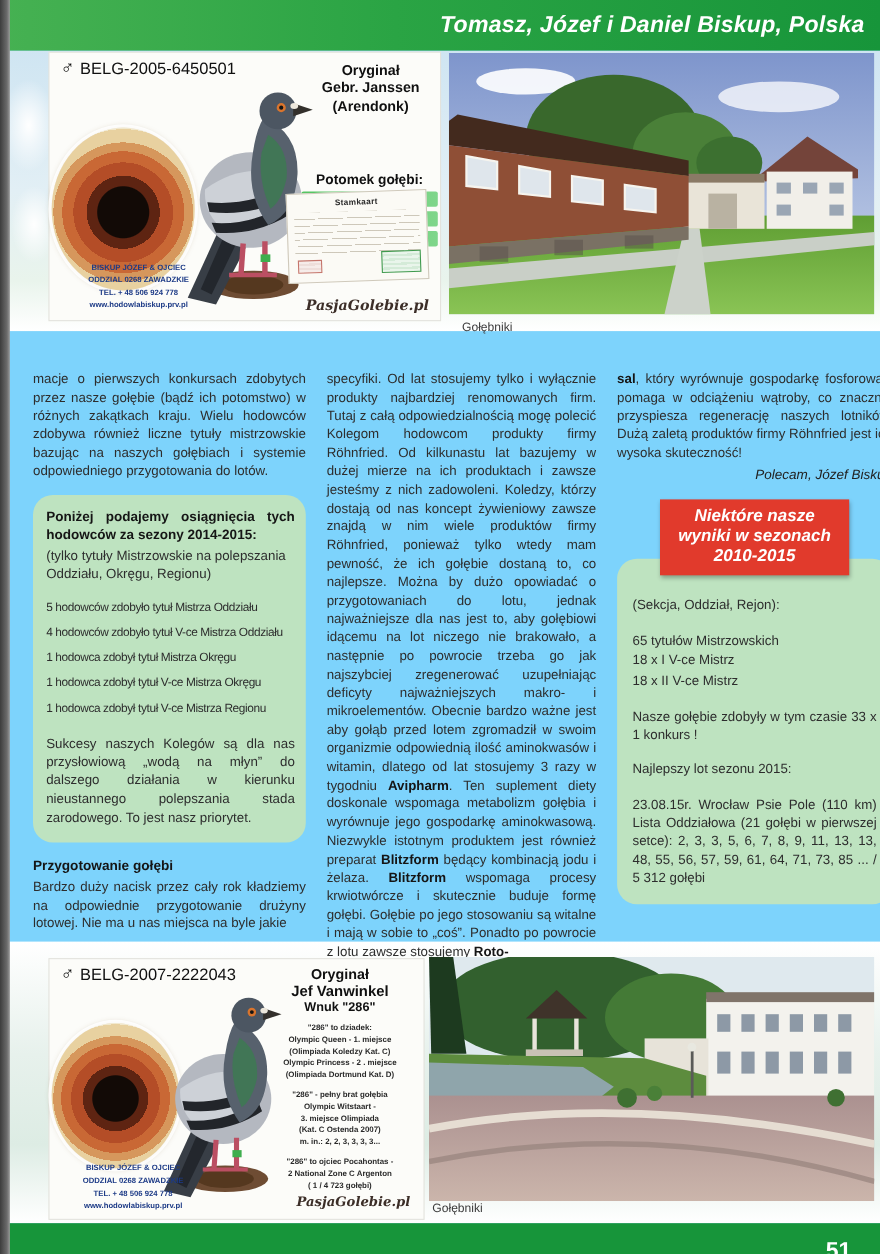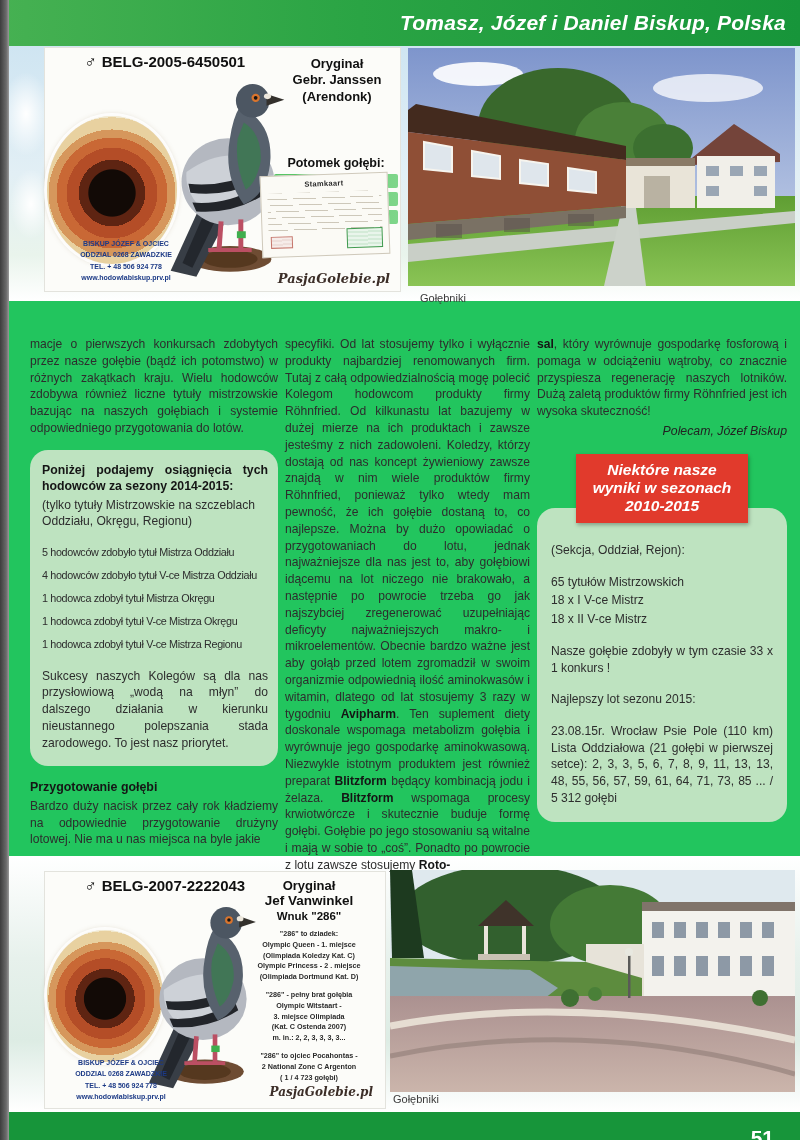--- a/index.html
+++ b/index.html
@@ -1,18 +1,18 @@
 <!DOCTYPE html>
 <html><head>
 <meta charset="utf-8">
 <style>
   * { margin:0; padding:0; box-sizing:border-box; }
   html,body { width:800px; height:1140px; }
   body { font-family:"Liberation Sans", sans-serif; background:#ffffff; position:relative; overflow:hidden; }
-  .page { position:absolute; inset:0; background:#22c55e; }
+  .page { position:absolute; inset:0; background:#7dd3fc; }
 
   
   .bg-top { position:absolute; left:0; top:46px; width:800px; height:255px;
     background:linear-gradient(180deg,#cfe5f2 0%,#e2eff5 50%,#e9f4ec 82%,#ffffff 100%); }
   .bg-top:before { content:""; position:absolute; left:6px; top:8px; width:60px; height:190px;
     background:radial-gradient(ellipse 35px 60px at 20px 60px, #ffffff 0%, rgba(255,255,255,0) 70%),
                radial-gradient(ellipse 30px 50px at 25px 150px, #ffffff 0%, rgba(255,255,255,0) 70%); }
   .bg-bottom { position:absolute; left:0; top:856px; width:800px; height:256px;
     background:linear-gradient(180deg,#ffffff 0%,#e7f1ec 40%,#ddecE4 72%,#ffffff 100%); }
   .scan-edge { position:absolute; left:0; top:0; width:9px; height:1140px; z-index:60;
@@ -23,21 +23,21 @@
     background:linear-gradient(90deg,#46b152 0%,#2aa444 45%,#17953a 100%); }
   .top-bar .title { position:absolute; right:14px; top:0; line-height:46px; color:#ffffff;
     font-weight:bold; font-style:italic; font-size:21px; letter-spacing:0.2px; }
   .bottom-bar { position:absolute; left:0; top:1112px; width:800px; height:28px; background:#17953a; z-index:5; }
   .pagenum { position:absolute; right:26px; top:14px; color:#ffffff; font-weight:bold; font-size:21px; }
 
   
   .card { position:absolute; background:#fcfcf9; box-shadow:0 0 0 1px #e3e3dd; z-index:2; }
   .card1 { left:45px; top:48px; width:355px; height:243px; }
   .card2 { left:45px; top:872px; width:340px; height:236px; }
-  .ring-row { position:absolute; top:4px; left:10px; font-weight:bold; font-size:15px; color:#101010; white-space:nowrap;margin-left:29px; }
+  .ring-row { position:absolute; top:4px; left:10px; font-weight:normal; font-size:15px; color:#101010; white-space:nowrap; }
   .mars { font-size:17px; margin-right:5px; }
   .eye { position:absolute; border-radius:50%;
     background:radial-gradient(circle at 50% 52%,
       #120a06 0 23%, #5e2412 24% 33%, #b44d27 33% 45%, #c96835 45% 55%,
       #d6975c 55% 63%, #e8d1a0 63% 75%, #f1e8cd 75% 86%, #f8f3e3 86% 100%);
     box-shadow:0 0 0 3px rgba(255,255,255,0.85), 0 0 6px rgba(120,90,40,0.4); }
   .eye1 { left:2px; top:68px; width:130px; height:148px; }
   .eye2 { left:2px; top:58px; width:116px; height:132px; }
   .pigeon-svg { position:absolute; }
   .pg1 { left:98px; top:2px; width:168px; height:238px; }
@@ -81,21 +81,21 @@
   
   .photo { position:absolute; overflow:hidden; z-index:2; }
   .photo1 { left:408px; top:48px; width:387px; height:238px; }
   .photo2 { left:390px; top:870px; width:405px; height:222px; }
   .photo svg { display:block; width:100%; height:100%; }
   .caption { position:absolute; font-size:11px; color:#3a3a3a; z-index:3; }
   .cap1 { left:420px; top:292px; }
   .cap2 { left:393px; top:1093px; }
 
   
-  .columns { position:absolute; left:30px; top:336px; width:756px; display:flex; gap:7px; z-index:2;
+  .columns { position:absolute; left:30px; top:336px; width:756px; display:flex; gap:19px; z-index:2;
     font-size:12.1px; line-height:1.39; color:#2d2d2d; }
   .col1 { width:248px; flex:0 0 248px; }
   .col2 { width:245px; flex:0 0 245px; }
   .col3 { width:250px; flex:0 0 250px; }
   .just { text-align:justify; }
   .gbox { background:#bee3c0; border-radius:18px; }
   .gbox1 { margin-top:13px; padding:12px 10px 14px 12px; }
   .gb-head { font-weight:bold; font-size:12.3px; line-height:1.35; color:#151515; }
   .gb-sub { margin-top:2px; font-size:12.1px; line-height:1.35; }
   .gb-items { margin-top:15px; }
@@ -229,21 +229,21 @@
       <rect x="160" y="166" width="26" height="12" fill="#57504a" opacity="0.5"></rect>
     </svg>
   </figure>
   <div class="caption cap1">Gołębniki</div>
 
   <main class="columns">
     <div class="col1">
       <p class="just">macje o pierwszych konkursach zdobytych przez nasze gołębie (bądź ich potomstwo) w różnych zakątkach kraju. Wielu hodowców zdobywa również liczne tytuły mistrzowskie bazując na naszych gołębiach i systemie odpowiedniego przygotowania do lotów.</p>
       <div class="gbox gbox1">
         <p class="gb-head just">Poniżej podajemy osiągnięcia tych hodowców za sezony 2014-2015:</p>
-        <p class="gb-sub">(tylko tytuły Mistrzowskie na szczeblach Oddziału, Okręgu, Regionu)</p>
+        <p class="gb-sub">(tylko tytuły Mistrzowskie na polepszania Oddziału, Okręgu, Regionu)</p>
         <div class="gb-items">
           <span class="gb-item">5 hodowców zdobyło tytuł Mistrza Oddziału</span>
           <span class="gb-item">4 hodowców zdobyło tytuł V-ce Mistrza Oddziału</span>
           <span class="gb-item">1 hodowca zdobył tytuł Mistrza Okręgu</span>
           <span class="gb-item">1 hodowca zdobył tytuł V-ce Mistrza Okręgu</span>
           <span class="gb-item">1 hodowca zdobył tytuł V-ce Mistrza Regionu</span>
         </div>
         <p class="gb-foot">Sukcesy naszych Kolegów są dla nas przysłowiową „wodą na młyn” do dalszego działania w kierunku nieustannego polepszania stada zarodowego. To jest nasz priorytet.</p>
       </div>
       <p class="h2c">Przygotowanie gołębi</p>

